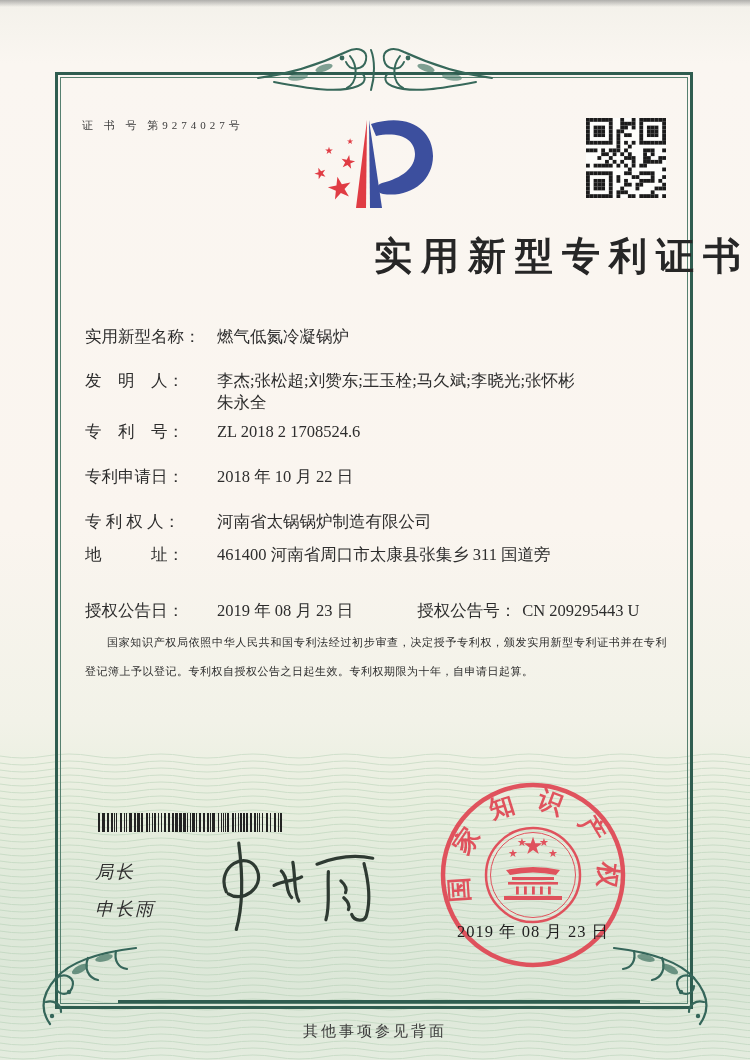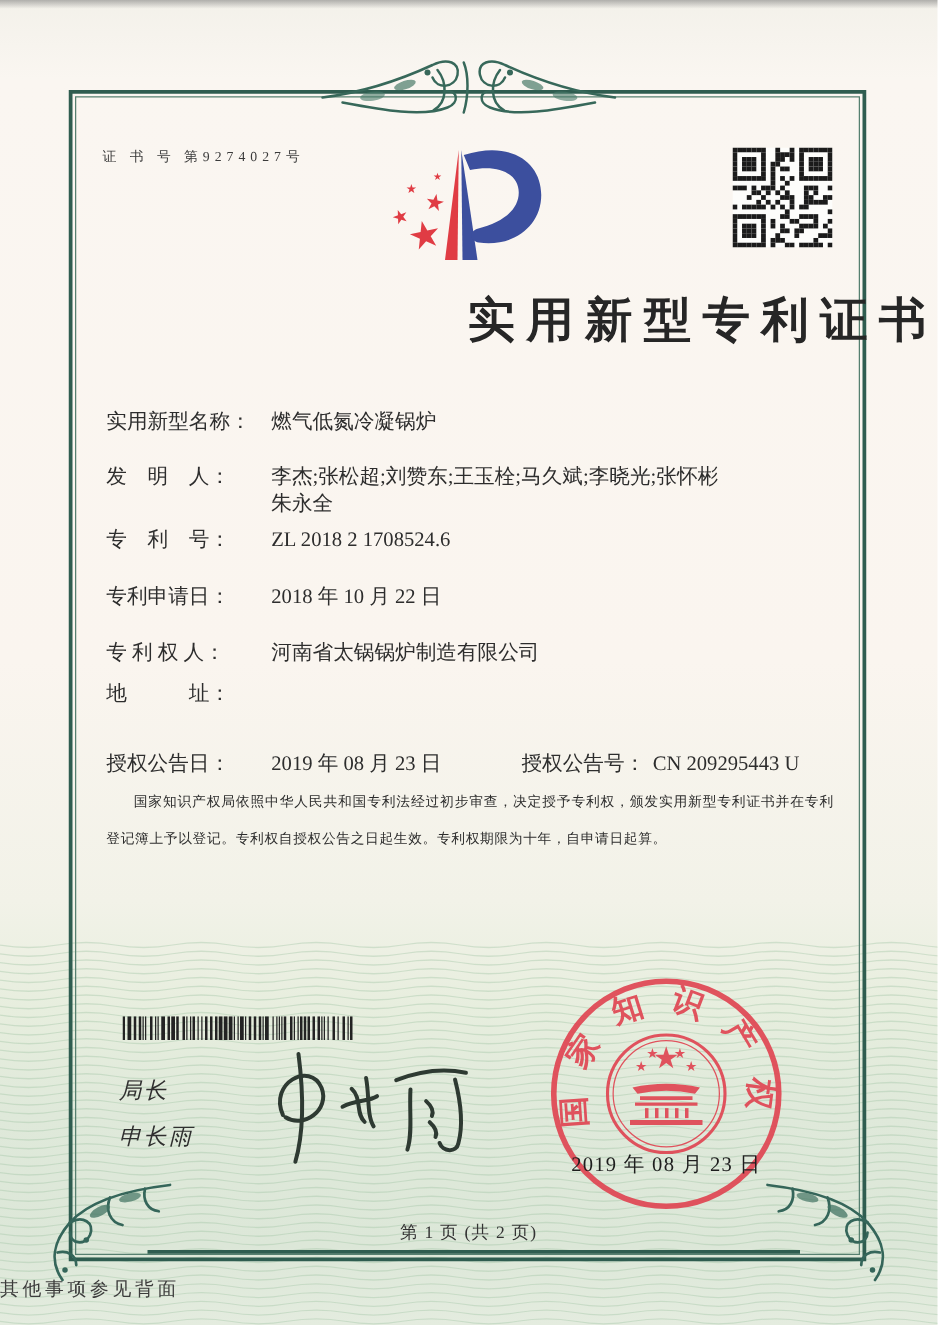--- a/index.html
+++ b/index.html
@@ -24,21 +24,21 @@
   .row .val{white-space:pre-line;}
   .grant-no-pair{margin-left:64px;display:flex;justify-content:center;}
   .grant-no-pair .lbl2{white-space:pre;margin-right:6px;}
   .para{position:absolute;left:85px;width:582px;font-size:11px;color:#2d2d2d;line-height:29px;
     text-indent:2em;text-align:justify;letter-spacing:.5px;z-index:4;}
   .director{position:absolute;left:95px;font-size:18px;color:#2f2f2f;letter-spacing:2px;z-index:4;font-style:italic;}
   .seal-date{position:absolute;left:438px;top:921px;width:190px;text-align:center;
     font-size:16.5px;color:#1e1e1e;z-index:6;letter-spacing:1px;}
   .page-num{position:absolute;left:0;top:977px;width:750px;text-align:center;
     font-size:14px;color:#333;z-index:4;letter-spacing:1px;}
-  .back-note{position:absolute;left:0;top:1022px;width:750px;text-align:left;
+  .back-note{position:absolute;left:0;top:1022px;width:750px;text-align:center;
     font-size:15px;color:#3c3c3c;z-index:4;letter-spacing:3px;}
   .waves{position:absolute;left:0;top:0;z-index:1;pointer-events:none;}
   .logo{position:absolute;left:303px;top:106px;z-index:4;}
   .qr{position:absolute;left:586px;top:118px;z-index:4;}
   .barcode{position:absolute;left:98px;top:813px;z-index:4;}
   .sig{position:absolute;left:196px;top:834px;z-index:5;}
   .seal{position:absolute;left:438px;top:780px;z-index:5;opacity:.92;}
   .ornament-top{position:absolute;left:254px;top:38px;z-index:3;}
   .corner-bl{position:absolute;left:28px;top:942px;z-index:3;}
   .corner-br{position:absolute;right:28px;top:942px;z-index:3;transform:scaleX(-1);}
@@ -395,20 +395,21 @@
   <div class="row" style="top:466px">
     <span class="lbl">专利申请日：</span>
     <span class="val">2018 年 10 月 22 日</span>
   </div>
   <div class="row" style="top:511px">
     <span class="lbl">专 利 权 人：</span>
     <span class="val">河南省太锅锅炉制造有限公司</span>
   </div>
   <div class="row" style="top:544px">
     <span class="lbl">地　　　址：</span>
+    <span class="val">461400 河南省周口市太康县张集乡 311 国道旁</span>
   </div>
   <div class="row" style="top:600px">
     <span class="lbl">授权公告日：</span>
     <span class="val">2019 年 08 月 23 日</span>
     <span class="grant-no-pair">
       <span class="lbl2">授权公告号：</span>
       <span class="val">CN 209295443 U</span>
     </span>
   </div>
 
@@ -518,16 +519,15 @@
         <rect x="86" y="106.5" width="2.8" height="8"></rect>
         <rect x="94" y="106.5" width="2.8" height="8"></rect>
         <rect x="102" y="106.5" width="2.8" height="8"></rect>
         <rect x="110" y="106.5" width="2.8" height="8"></rect>
         <rect x="66" y="116" width="58" height="4"></rect>
       </g>
     </g>
   </svg>
   <div class="seal-date">2019 年 08 月 23 日</div>
 
-  <div class="page-num">第 1 页 (共 2 页)</div>
   <div class="back-note">其他事项参见背面</div>
 
 </div>
 
 </body></html>

